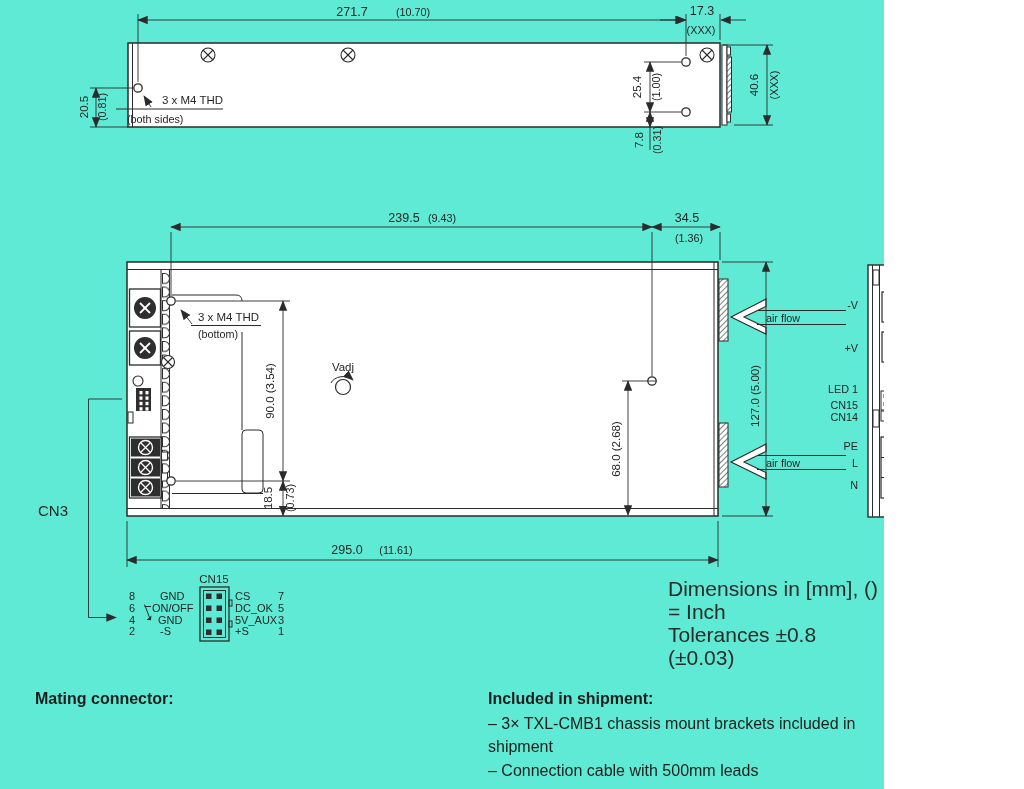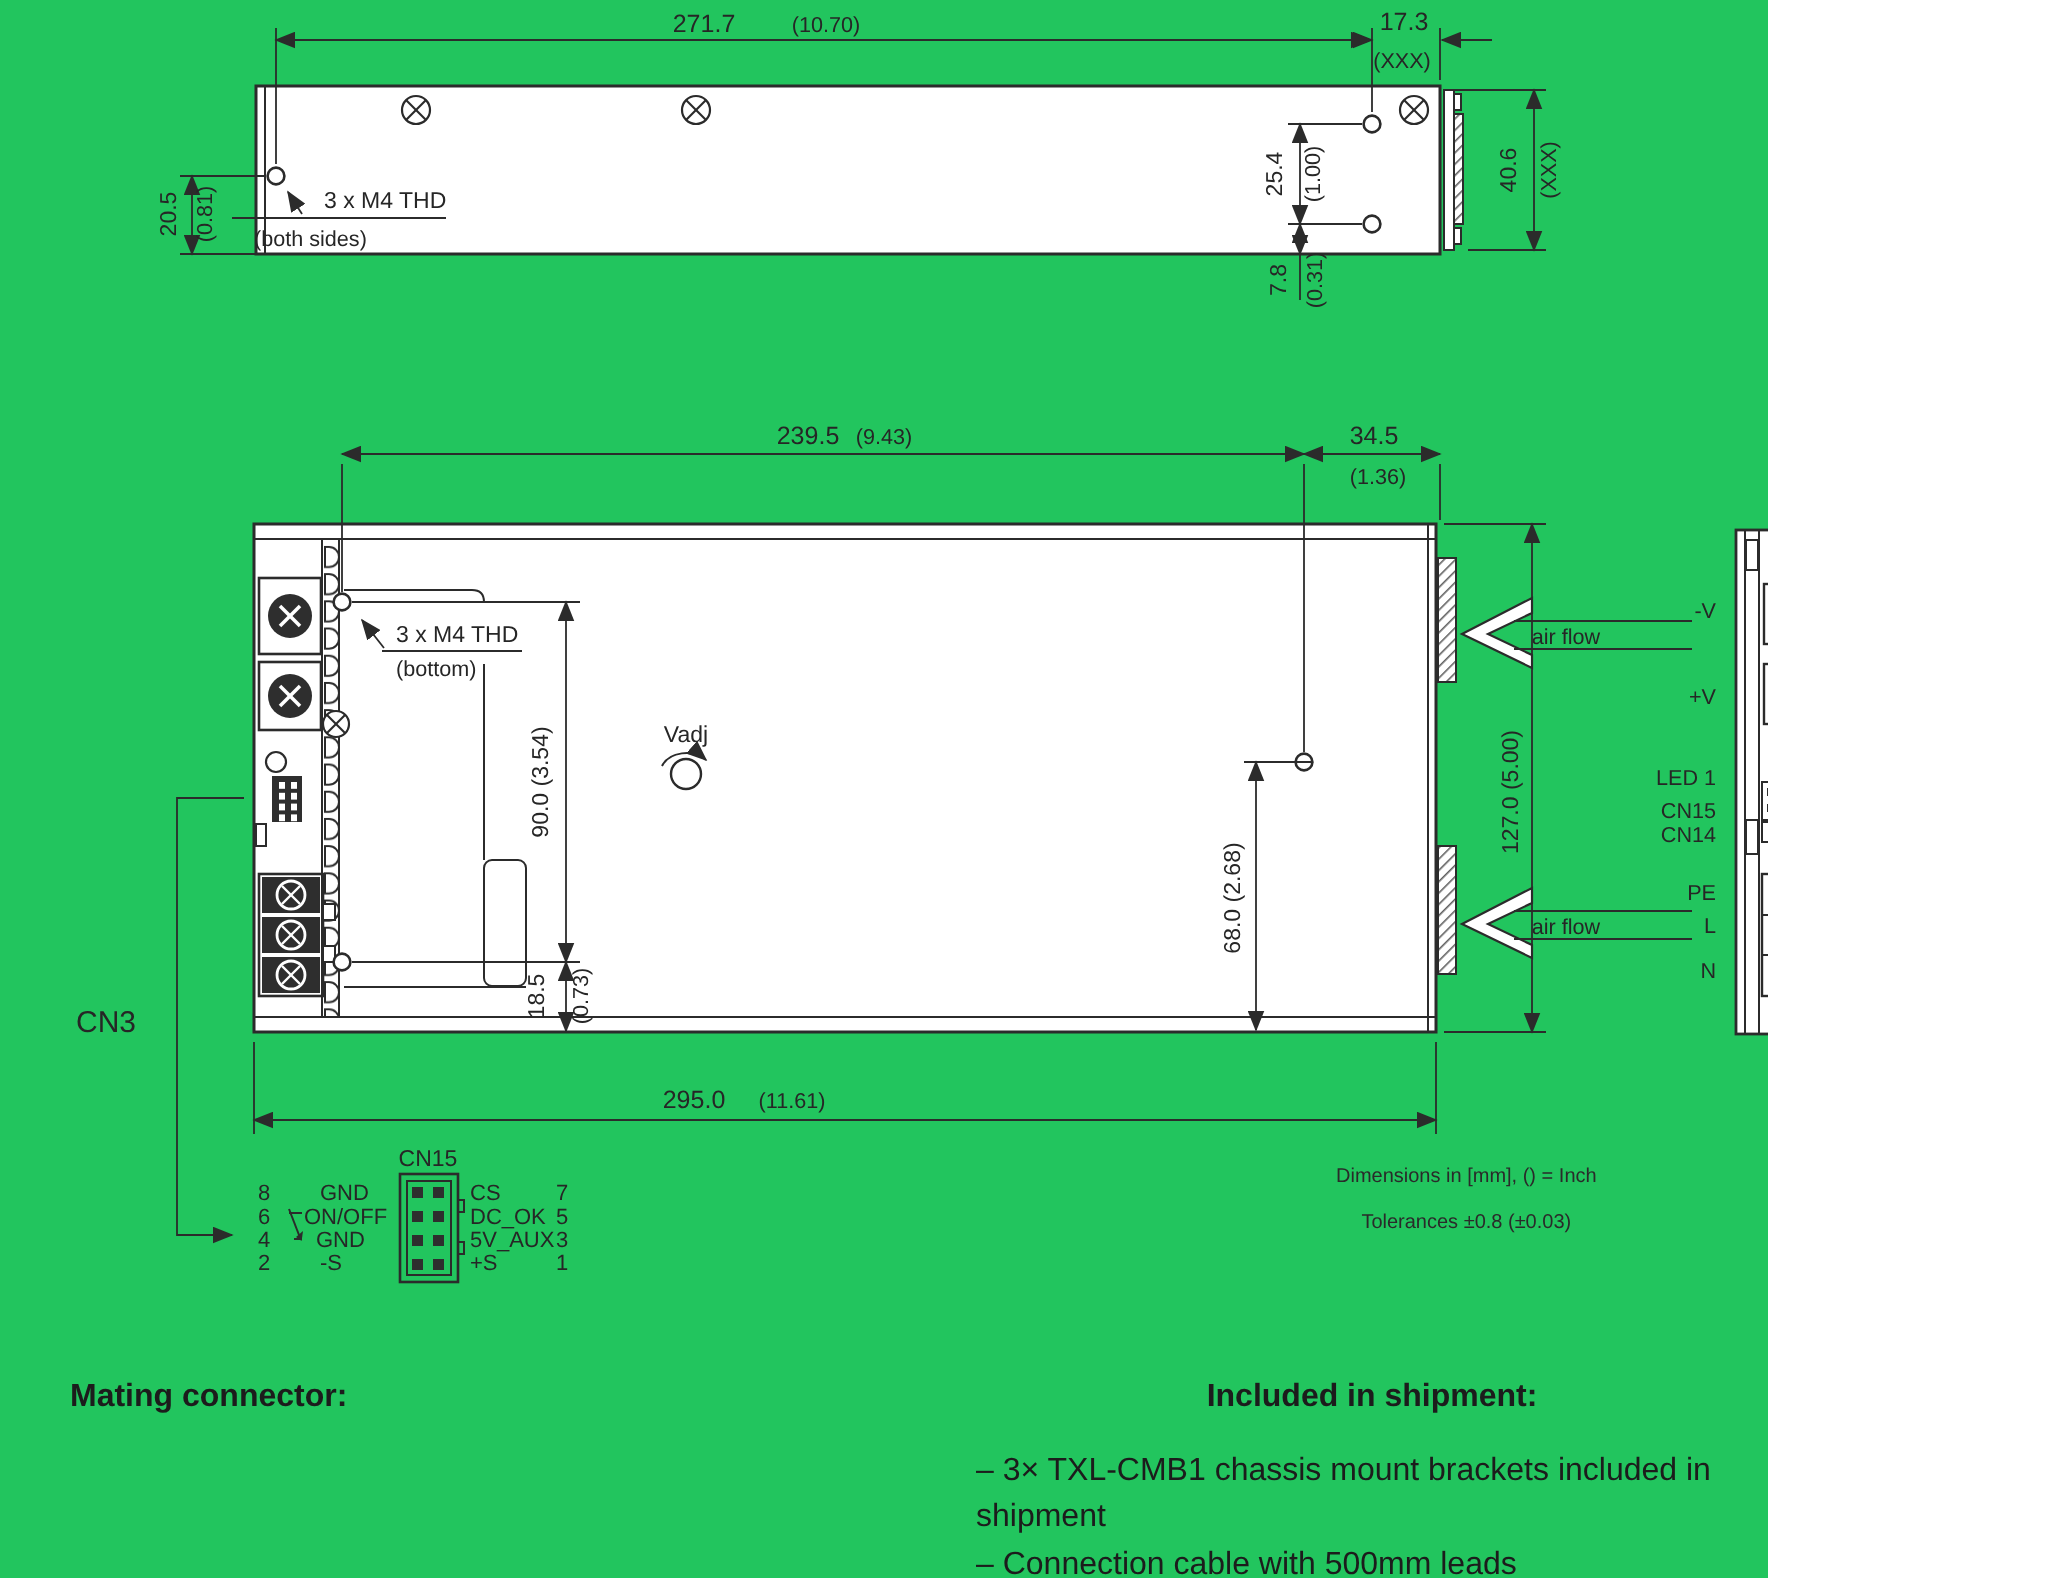--- a/index.html
+++ b/index.html
@@ -1,27 +1,27 @@
 <!DOCTYPE html>
 <html><head>
 <meta charset="utf-8">
 <style>
   html,body{margin:0;padding:0;background:#fff;}
-  #page{position:relative;width:884px;height:789px;background:#22c55e;overflow:hidden;
+  #page{position:relative;width:884px;height:789px;background:#5eead4;overflow:hidden;
         font-family:"Liberation Sans",sans-serif;color:#222;text-decoration:underline;}
   svg{position:absolute;left:0;top:0;}
   svg text{font-family:"Liberation Sans",sans-serif;fill:#262626;}
   .dim{font-size:12.5px;}
   .dimin{font-size:10.8px;}
   .lbl{font-size:11.5px;}
   .sm{font-size:10.8px;}
   .pin{font-size:11px;}
-  .notes{position:absolute;left:668px;top:577px;font-size:10px;line-height:23px;color:#2a2a2a;text-align:center;}
+  .notes{position:absolute;left:668px;top:577px;font-size:21px;line-height:23px;color:#2a2a2a;}
   .listblock{position:absolute;top:687px;font-size:16px;line-height:23.5px;color:#1c1c1c;}
-  .listblock .hd{font-weight:bold;margin-bottom:13px;text-align:center;}
+  .listblock .hd{font-weight:bold;margin-bottom:1px;}
   #mating{left:35px;}
   #shipment{left:488px;}
 </style>
 </head>
 <body>
 
 <div id="page">
 <svg width="1024" height="680" viewBox="0 0 1024 680">
   <defs>
     <marker id="arr" viewBox="0 0 10 8" refX="9.2" refY="4" markerWidth="10.5" markerHeight="8.5" orient="auto-start-reverse" markerUnits="userSpaceOnUse">

